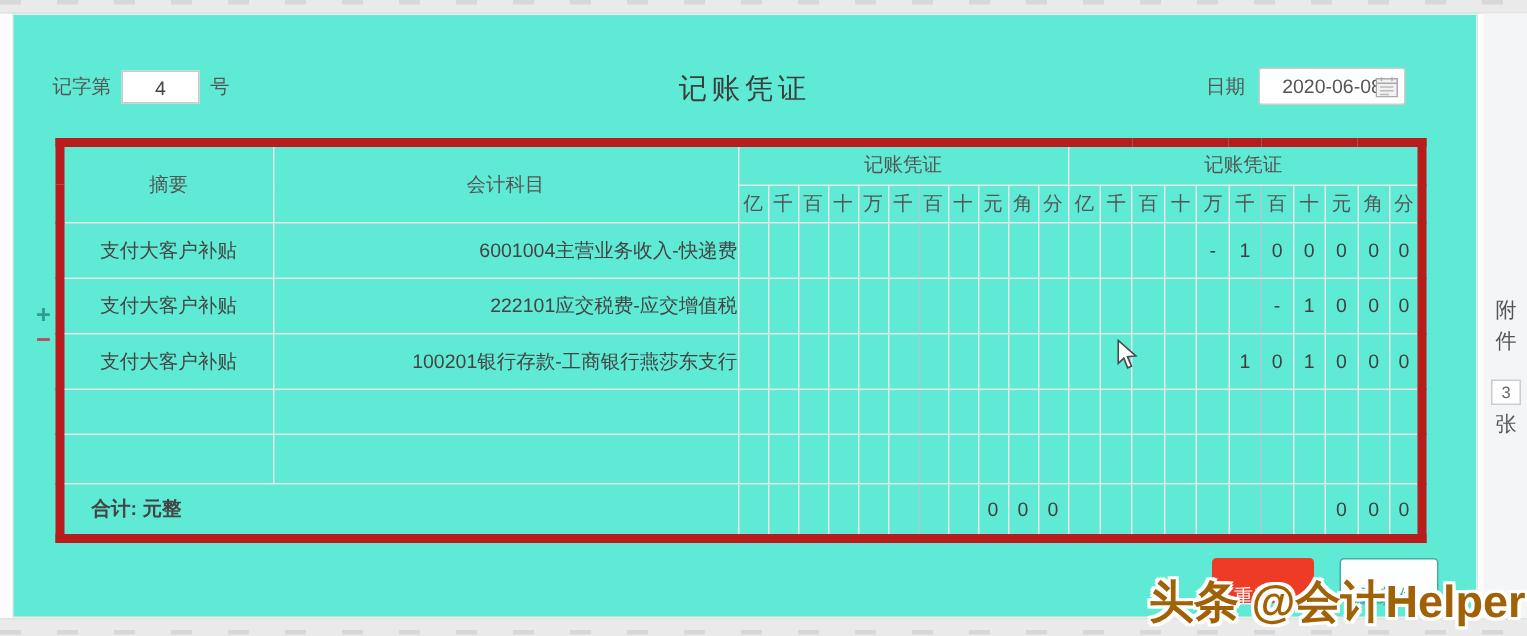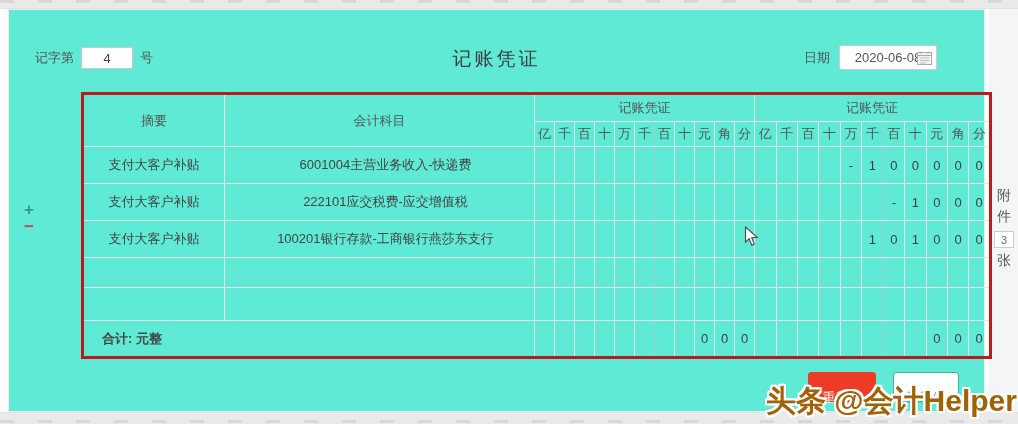--- a/index.html
+++ b/index.html
@@ -32,44 +32,44 @@
   .date-box { position:relative; width:98px; height:25px; margin-left:9px; border:1px solid #cccccc;
               border-radius:2px; display:flex; align-items:center; justify-content:center;
               font-size:13px; color:#555; background:#fff; }
   .date-box .cal { position:absolute; right:4px; top:5px; }
 
   
   table.voucher { position:absolute; left:28px; top:82px; border-collapse:collapse;
                   table-layout:fixed; width:908px; font-size:13px; }
   table.voucher td, table.voucher th { border:1px solid #e6e6e6; font-weight:normal;
                   color:#555; text-align:center; overflow:hidden; white-space:nowrap; }
-  table.voucher { border:3px solid #b91c1c;margin-left:44px; }
+  table.voucher { border:6px solid #b91c1c; }
   table.voucher thead th { color:#555; }
-  table.voucher td.acct { text-align:center; padding-left:12px; color:#444; }
+  table.voucher td.acct { text-align:right; padding-left:12px; color:#444; }
   table.voucher td.sum { color:#444; }
   table.voucher td.amt { color:#3f3f3f; padding:0; }
   table.voucher .teal-r { border-right:1px solid #a6cbd3; }
   table.voucher tr.total-row td { border-top:1px solid #d6d6d6; }
   table.voucher td.total-label { text-align:left; padding-left:18px; color:#444;font-weight:bold; }
 
   
   .row-controls { position:absolute; left:20px; top:201px; width:18px; text-align:center; }
   .row-add { color:#2f9d8e; font-size:17px; font-weight:bold; line-height:18px; cursor:pointer; }
   .row-remove { color:#bf4760; font-size:17px; font-weight:bold; line-height:16px; cursor:pointer; }
 
   
   .btn { position:absolute; top:362px; height:24px; font-size:13px; line-height:22px;
          text-align:center; border-radius:3px; cursor:pointer; padding:14px 8px; }
   .btn-redo { left:799px; width:68px; background:#ee3b26; border:1px solid #ee3b26; color:#fff; }
   .btn-clear { left:884px; width:66px; background:#fdfefe; border:1px solid #45aca6; color:#45aca6; }
 
   
   .attachment { position:absolute; left:993px; top:184px; width:22px; text-align:center;
                 font-size:14px; color:#555; }
-  .attachment .label { width:16px; margin:1px auto; word-break:break-all; line-height:21px; }
+  .attachment .label { width:16px; margin:12px auto; word-break:break-all; line-height:21px; }
   .attachment input { width:20px; height:17px; border:1px solid #ccc; font-size:11px;
                       text-align:center; color:#666; margin:3px 0 2px; background:#fff; }
   .attachment .unit { line-height:20px; }
 
   
   .watermark { position:absolute; left:766px; top:381px; font-size:30px; font-weight:bold;
                color:#a16207; white-space:nowrap;
                text-shadow:-2px -2px 0 #fff, 2px -2px 0 #fff, -2px 2px 0 #fff, 2px 2px 0 #fff,
                            0 -2px 0 #fff, 0 2px 0 #fff, -2px 0 0 #fff, 2px 0 0 #fff; }
 

